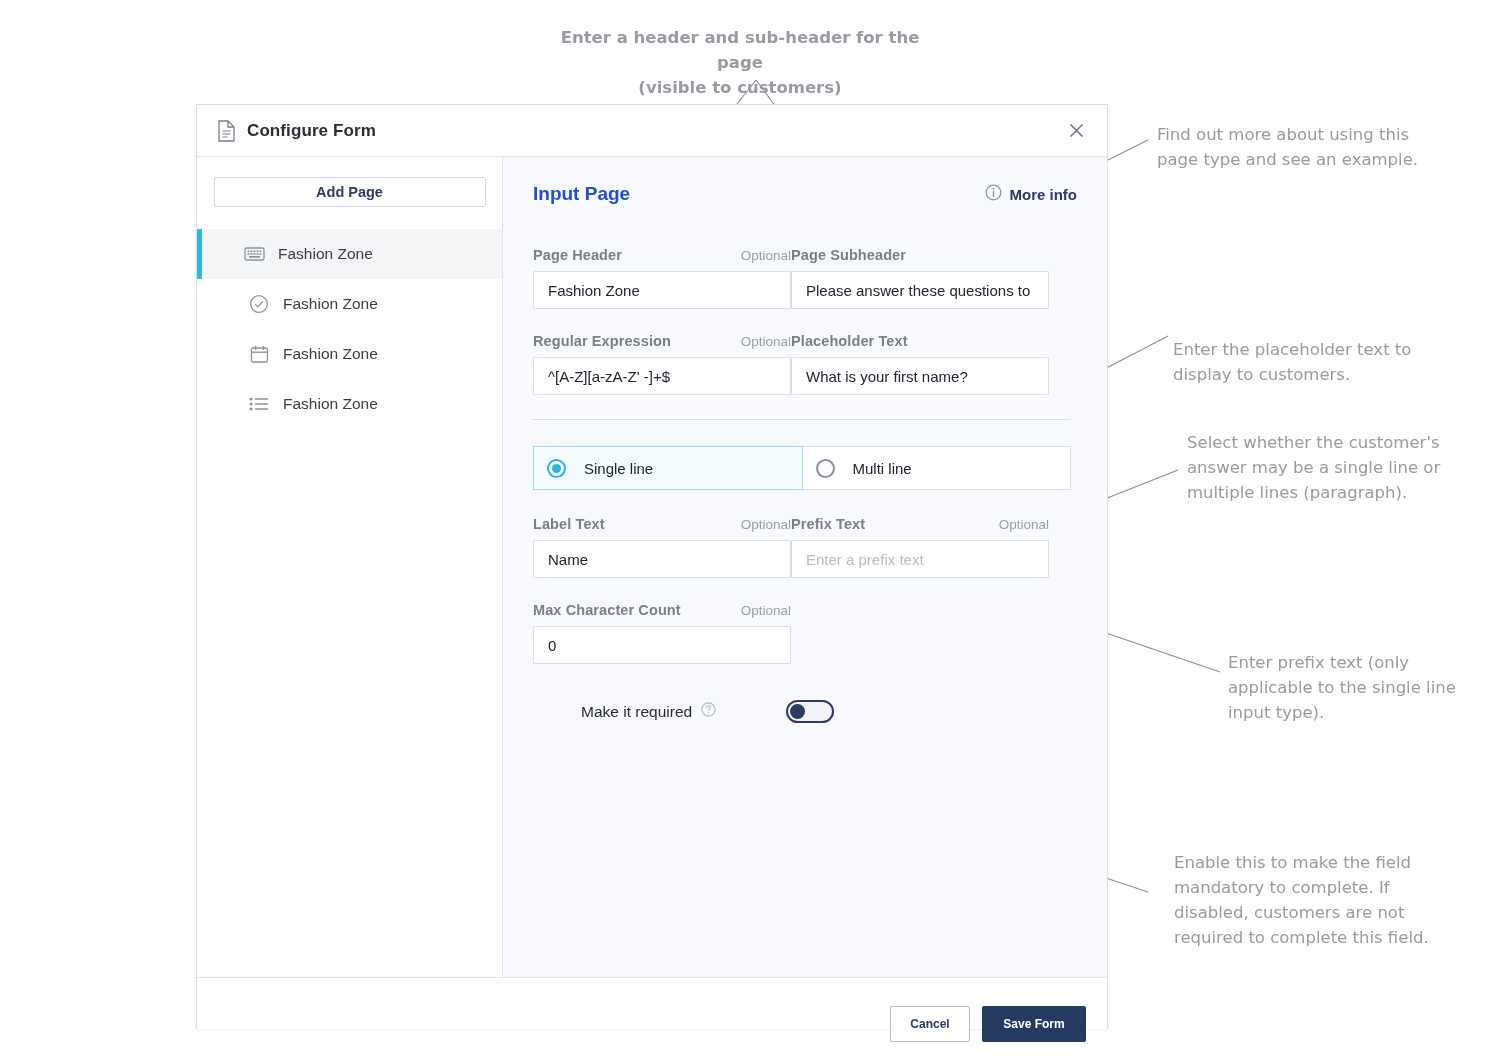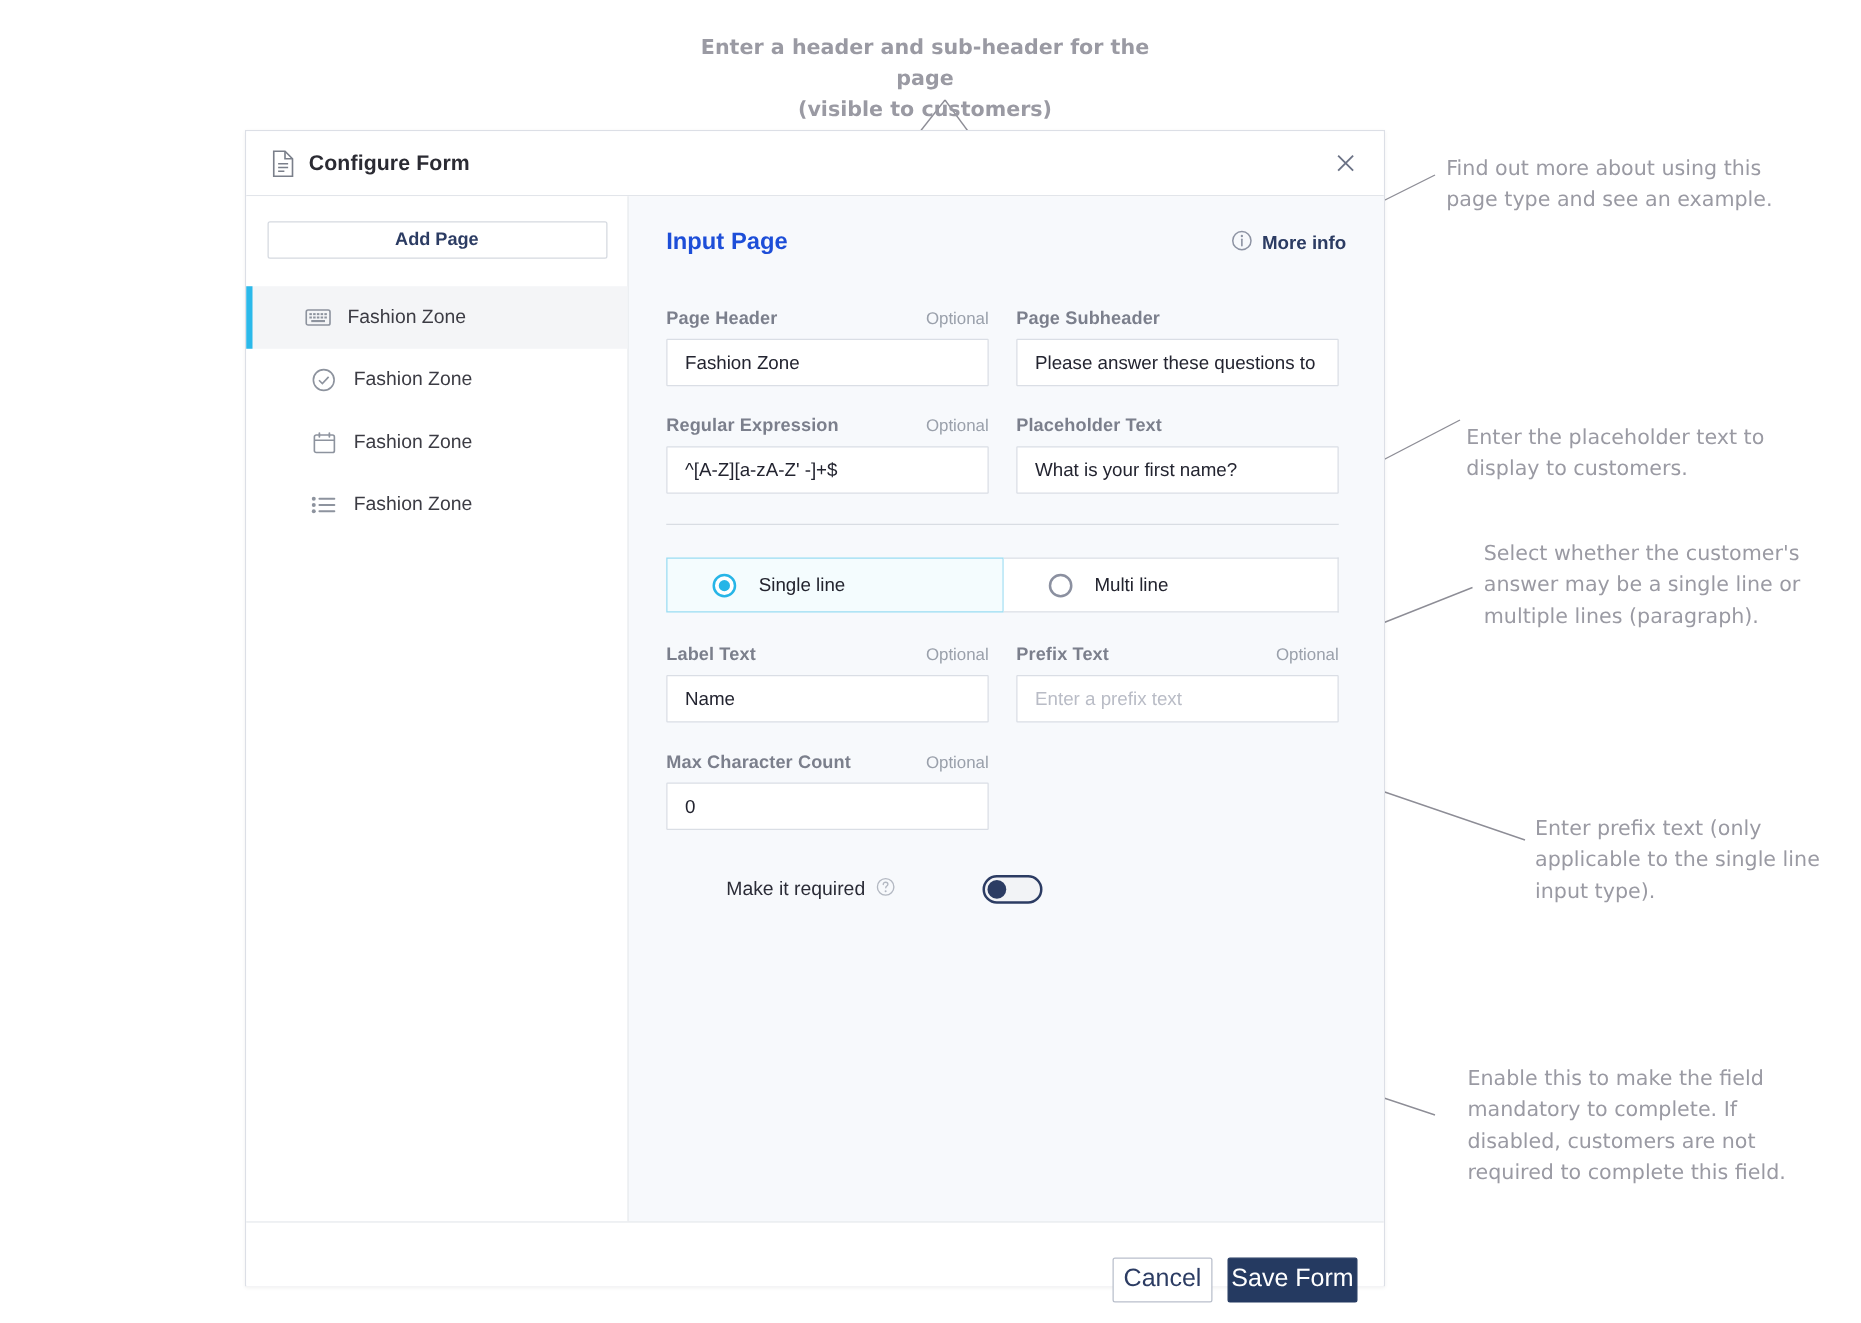--- a/index.html
+++ b/index.html
@@ -94,21 +94,21 @@
     position: relative;
   }
   .pane-top { display: flex; align-items: center; margin-bottom: 42px; }
   .pane-title { font-size: 19px; font-weight: bold; color: #1d4ed8; }
   .more-info {
     margin-left: auto; display: flex; align-items: center;
     color: #2c3c63; font-size: 15px; font-weight: bold; cursor: pointer;
   }
   .more-info .info-ico { margin-right: 8px; display:block; }
 
-  .row { display: flex; gap: 22px; margin-bottom: 24px; }
+  .row { display: flex; margin-bottom: 24px; }
   .field { width: 258px; }
   .lbl-line {
     display: flex; align-items: baseline; margin-bottom: 8px;
   }
   .lbl {
     font-size: 14.5px; font-weight: bold; color: #7b7f8c;
     letter-spacing: .1px;
   }
   .optional {
     margin-left: auto; font-size: 13.5px; color: #9aa0ab; font-weight: normal;
@@ -127,21 +127,21 @@
   }
 
   .divider {
     height: 1px; background: #d9dde3;
     margin: 8px 0 26px 0; width: 538px;
   }
 
   .radio-group { display: flex; width: 538px; }
   .radio-opt {
     flex: 1; height: 44px; display: flex; align-items: center;
-    padding-left: 36px; background: #fff;
+    padding-left: 13px; background: #fff;
     border: 1px solid #dadee5; cursor: pointer;
     font-size: 15px; color: #22232e;
   }
   .radio-opt + .radio-opt { border-left: none; }
   .radio-opt.active { background: #f4fcfe; border-color: #9adcf2; }
   .rdo {
     width: 19px; height: 19px; border-radius: 50%;
     border: 2px solid #8b90a0; margin-right: 18px;
     display: flex; align-items: center; justify-content: center;
     flex: none; background: #fff;
@@ -169,21 +169,21 @@
     background: #2c3c63;
   }
 
   
   .dlg-footer {
     height: 52px; border-top: 1px solid #e2e5ea; background: #fff;
     display: flex; align-items: center; justify-content: flex-end;
     padding-right: 21px; gap: 12px;
   }
   .btn {
-    height: 36px; font-size: 20px; font-weight: normal;
+    height: 36px; font-size: 12px; font-weight: bold;
     display: flex; align-items: center; justify-content: center;
     cursor: pointer; border-radius: 2px; margin-top: 40px;
   }
   .btn-cancel {
     width: 80px; border: 1px solid #b9bfcb; background: #fff; color: #2c3c63;
   }
   .btn-save {
     width: 104px; background: #253a61; color: #fff; border: 1px solid #253a61;
   }
 </style>

